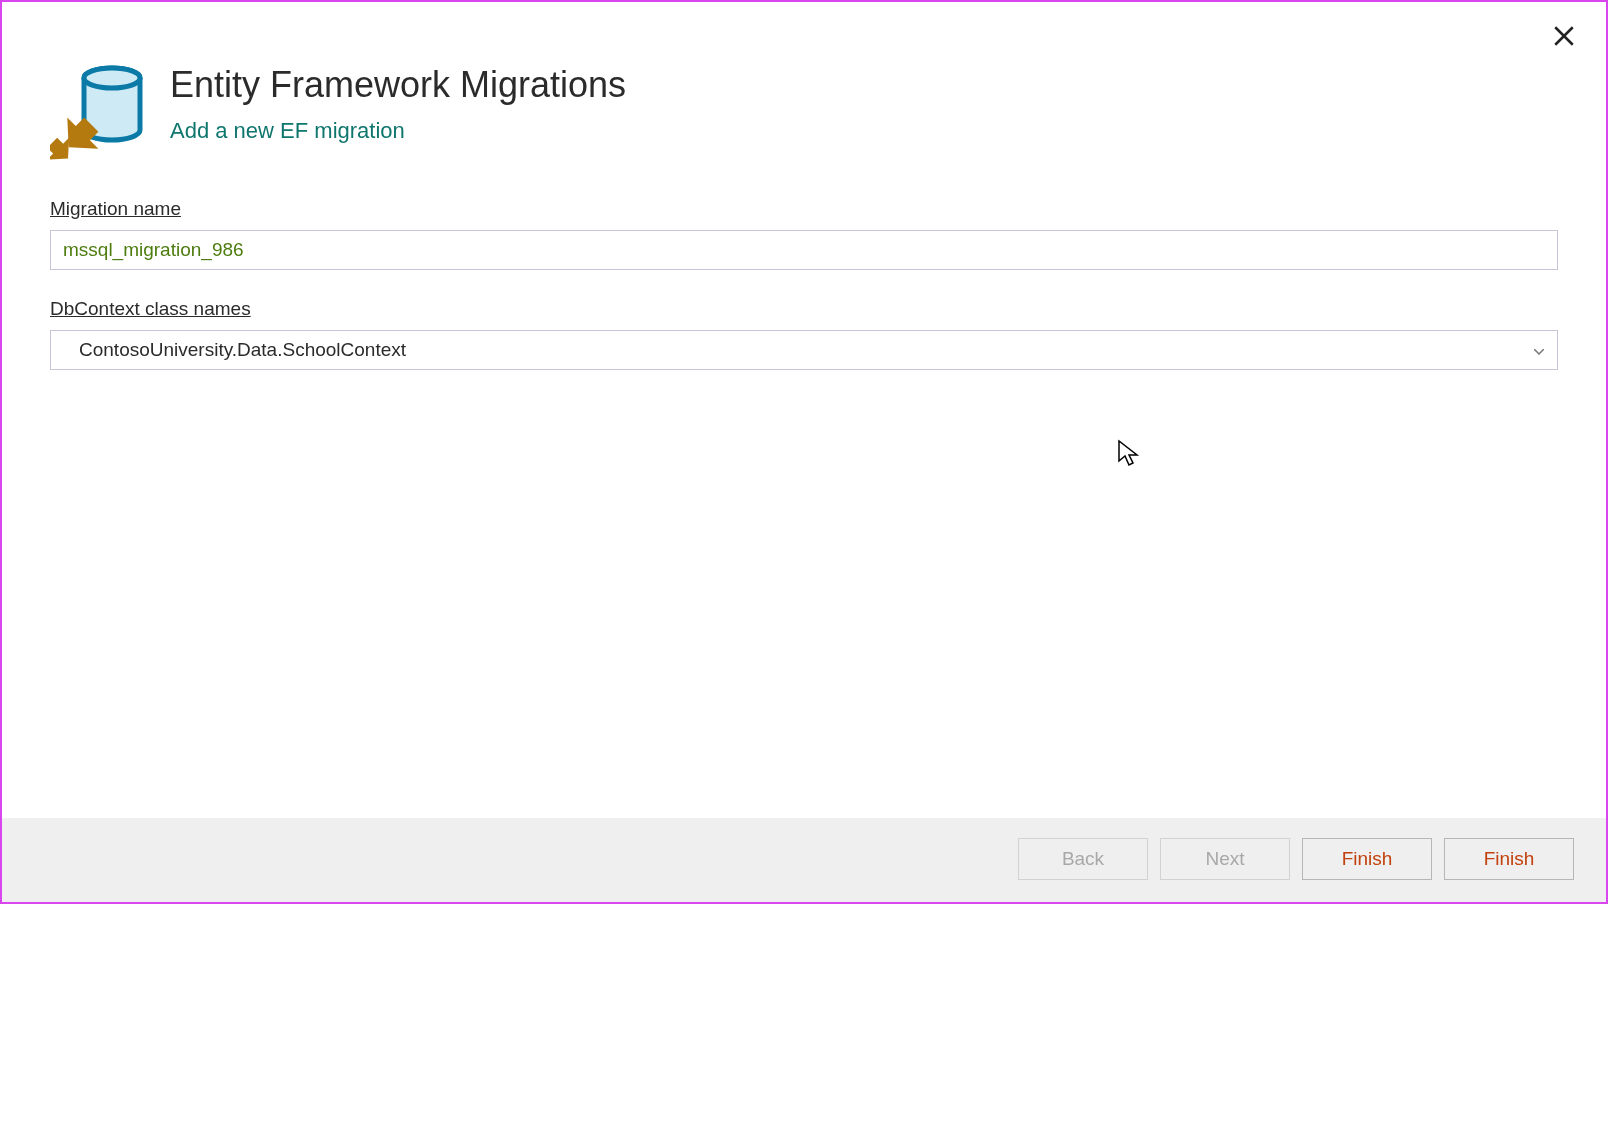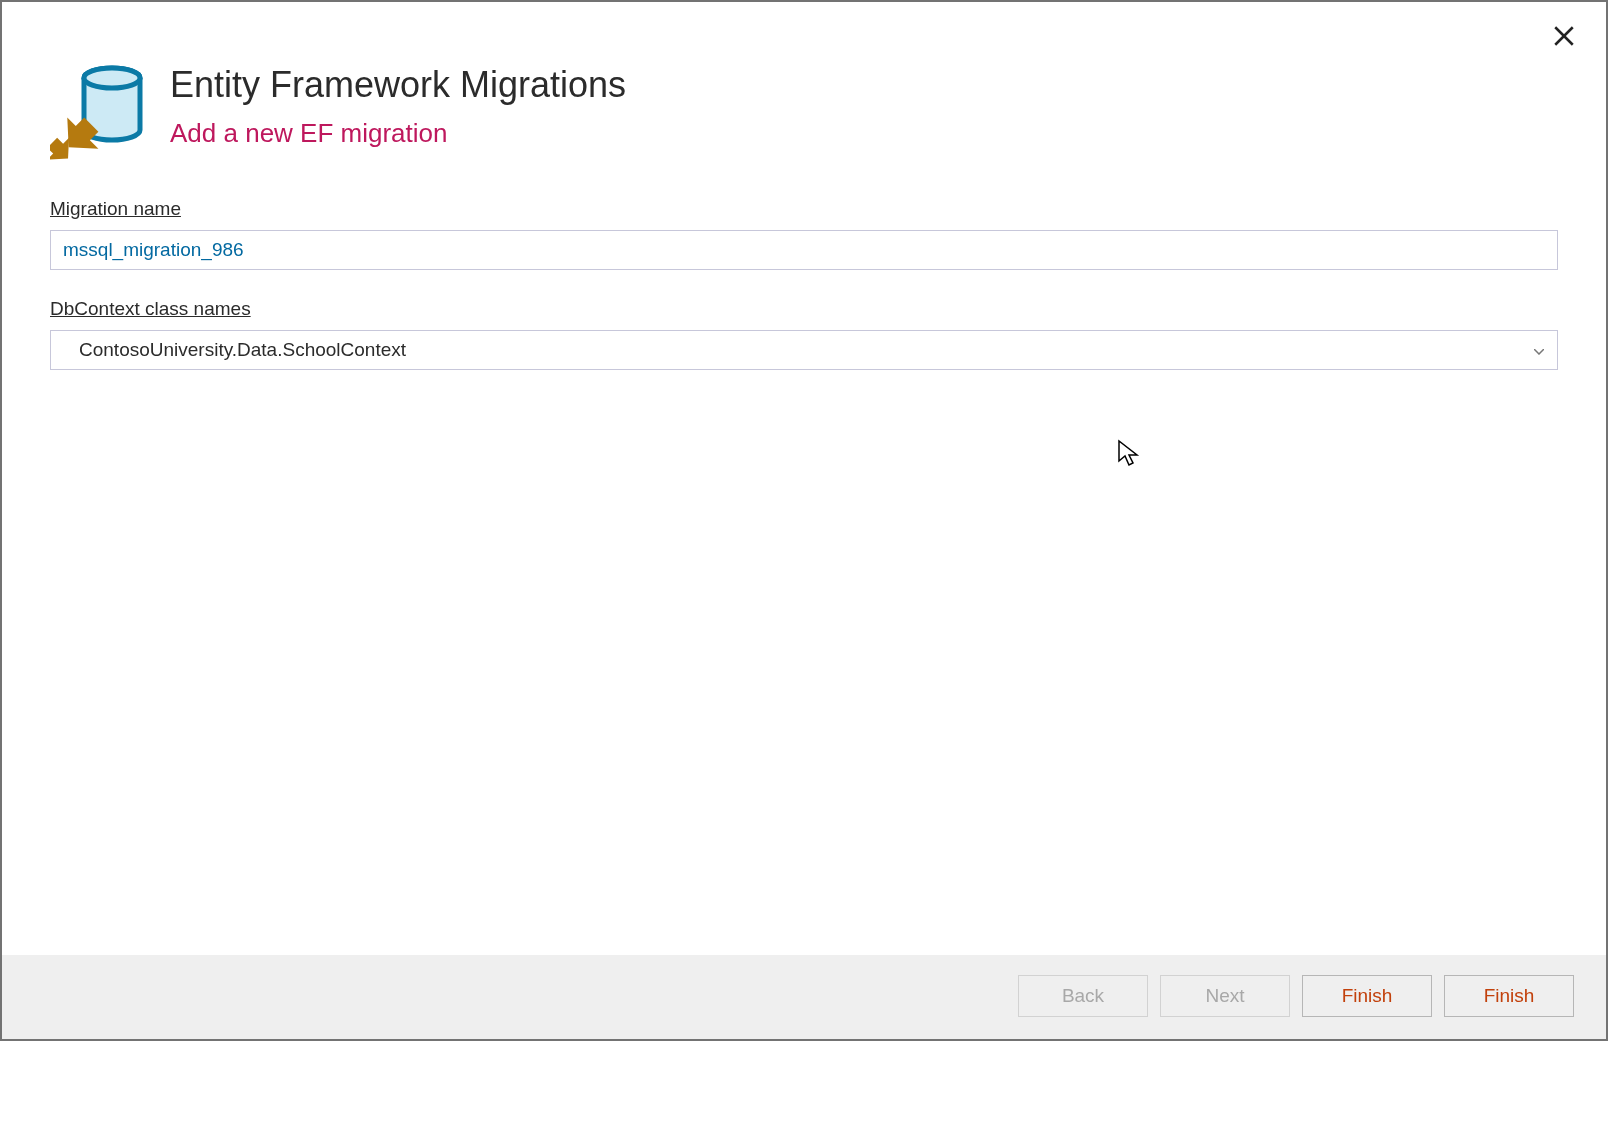--- a/index.html
+++ b/index.html
@@ -5,22 +5,22 @@
     * { box-sizing: border-box; margin: 0; padding: 0; }
     body {
       font-family: "Segoe UI", Tahoma, sans-serif;
       background: #ffffff;
       width: 1608px;
       height: 1128px;
       overflow: hidden;
     }
     .dialog {
       width: 1608px;
-      height: 1041px;
-      border: 2px solid #737373;
+      height: 904px;
+      border: 2px solid #d946ef;
       background: #ffffff;
       display: flex;
       flex-direction: column;
       position: relative;
     }
     .close-btn {
       position: absolute;
       top: 20px;
       right: 28px;
       width: 28px;
@@ -43,22 +43,22 @@
       flex-shrink: 0;
     }
     .header-text { padding-top: 6px; }
     .title {
       font-size: 36px;
       font-weight: 300;
       color: #2b2b2b;
       margin-bottom: 12px;
     }
     .subtitle {
-      font-size: 26px;
-      color: #be185d;
+      font-size: 22px;
+      color: #0f766e;
       font-weight: 400;
     }
     .content {
       padding: 8px 48px 0 48px;
       flex: 1;
     }
     .field-group { margin-bottom: 28px; }
     .field-label {
       font-size: 19px;
       color: #2b2b2b;
@@ -66,21 +66,21 @@
       display: block;
       text-decoration: underline;
     }
     .text-input {
       width: 100%;
       height: 40px;
       border: 1px solid #c7c7da;
       padding: 0 12px;
       font-size: 19px;
       font-family: inherit;
-      color: #0369a1;
+      color: #4d7c0f;
       background: #ffffff;
       outline: none;
     }
     .select-wrap {
       position: relative;
       width: 100%;
     }
     .select-input {
       width: 100%;
       height: 40px;

